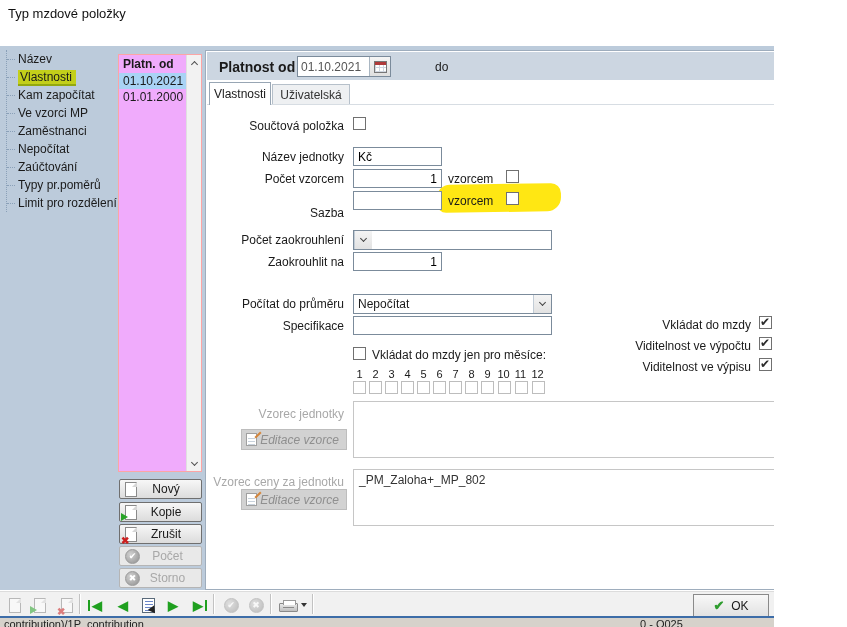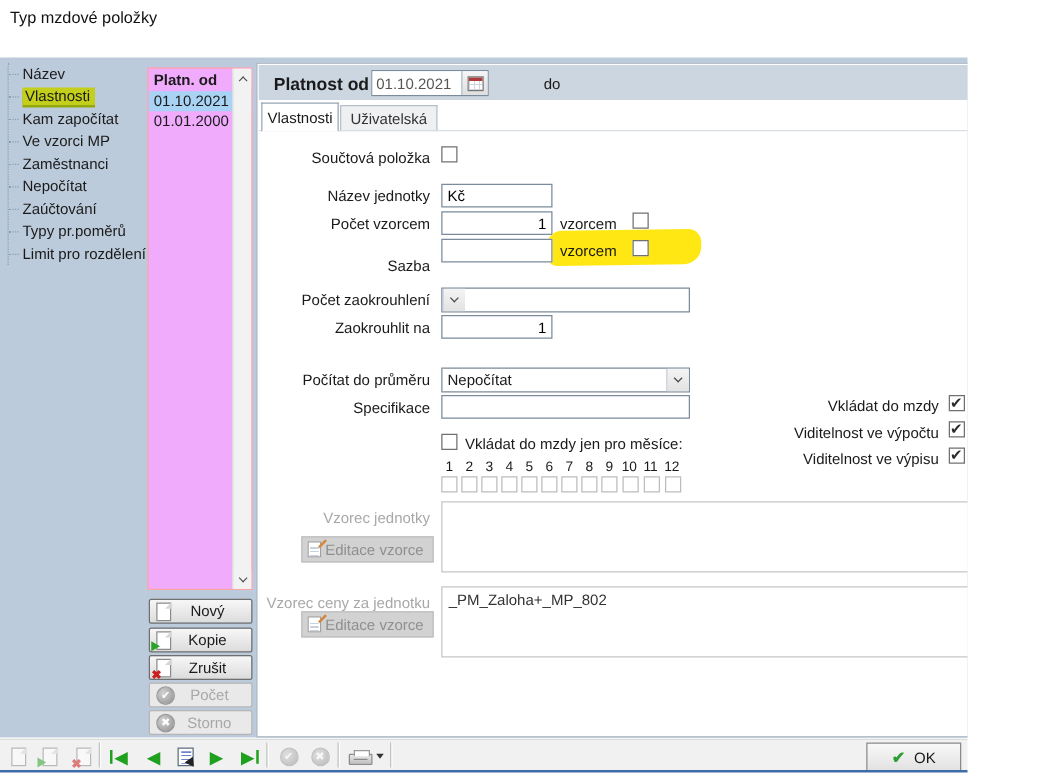--- a/index.html
+++ b/index.html
@@ -88,21 +88,21 @@
 
   .month-num { position:absolute; width:15px; text-align:center; font-size:11px; top:317px; }
   .month-cb { top:330px; }
 
   .flag-label { position:absolute; right:90px; text-align:right; white-space:nowrap; }
   .flag-cb { left:553px; }
 
   .ta { position:absolute; left:147px; width:437px; height:57px; border:1px solid #c6c6c6; resize:none; outline:none;
         font:12px "Liberation Sans",sans-serif; color:#333; padding:3px 5px; }
   .edit-btn { position:absolute; left:35px; width:106px; height:21px; background:#d2d2d2; border:1px solid #bdbdbd;
-              color:#8f8f8f; display:flex; align-items:center; cursor:default; }
+              color:#8f8f8f; display:flex; align-items:center; cursor:default;font-style:italic; }
   .edit-btn .lbl { flex:1; text-align:center; margin-right:4px; }
   .icon-form { position:relative; width:11px; height:13px; background:#fff; border:1px solid #a0a0a0; margin-left:4px; flex:none;
                background-image:repeating-linear-gradient(0deg,#c8d2dc 0 1px, transparent 1px 3px); background-size:7px 9px; background-repeat:no-repeat; background-position:1px 2px; }
   .icon-form::after { content:""; position:absolute; right:-3px; top:-3px; width:2px; height:8px; background:#d4863c; transform:rotate(45deg); }
 
   
   .toolbar { position:absolute; left:0; top:591px; width:847px; height:25px; background:#f1f1f1; border-top:1px solid #dcdcdc; }
   .tb-icon { position:absolute; top:3px; width:22px; height:20px; display:flex; align-items:center; justify-content:center; cursor:pointer; }
   .tb-icon.dis { opacity:.55; cursor:default; }
   .tb-sep { position:absolute; top:2px; width:1px; height:20px; background:#c2c2c2; box-shadow:1px 0 0 #fff; }
@@ -375,14 +375,18 @@
   <div class="footer-btn ok">
     <span class="glyph-check"></span>
     <span>OK</span>
   </div>
   <div class="footer-btn storno">
     <span class="glyph-x"></span>
     <span>Storno</span>
   </div>
 
   <div class="status-line"></div>
+  <div class="status-bar">
+    <span class="status-text left">contribution)/1P  contribution</span>
+    <span class="status-text right">0 - O025</span>
+  </div>
 
 </div>
 
 </body></html>

